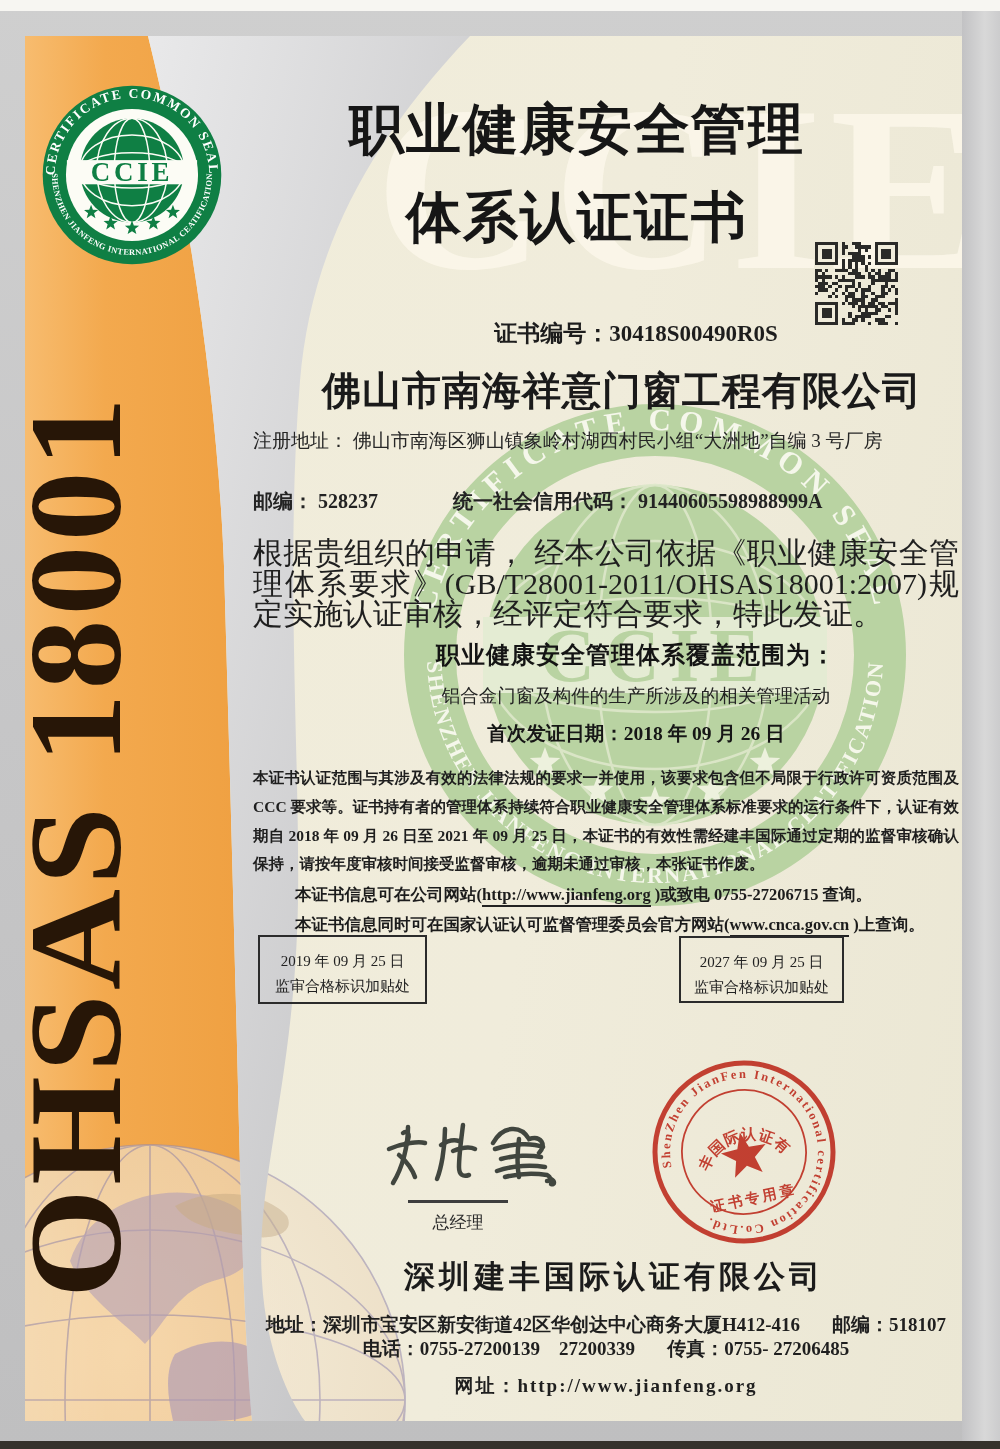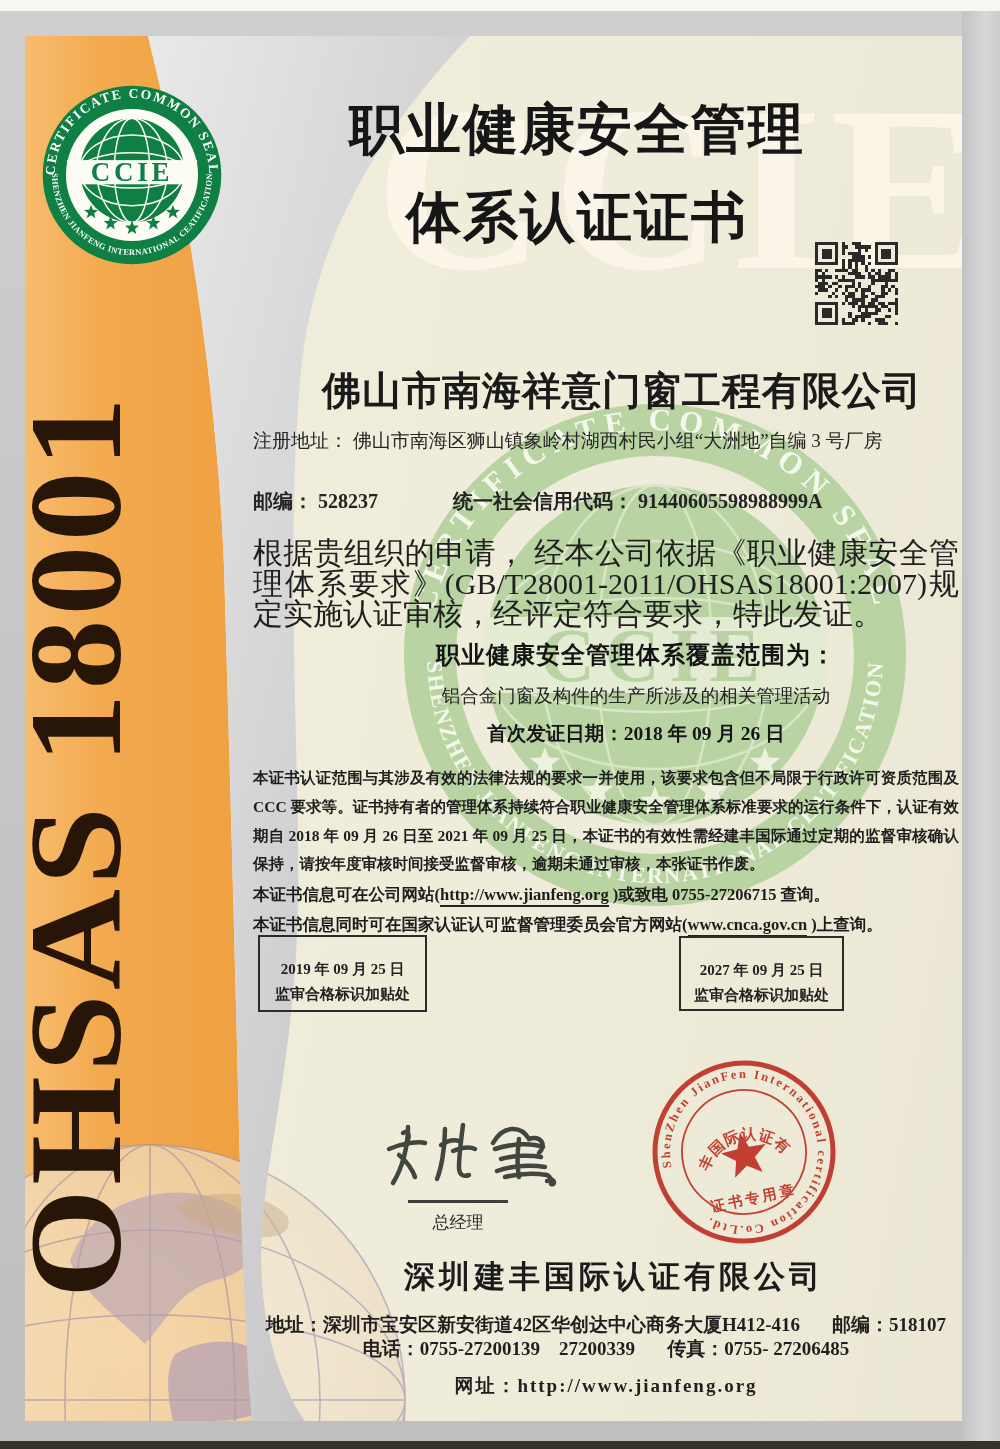--- a/index.html
+++ b/index.html
@@ -25,25 +25,25 @@
   .company{top:328px;font-size:39px;font-weight:bold;letter-spacing:1px;padding-left:16px;color:#1a1a1a;}
   .addr{font-size:19px;color:#262626;}
   .r1{top:392px;} .r2{top:417px;}
   .postrow{top:452px;font-size:20px;font-weight:bold;}
   .postrow .credit{position:absolute;left:200px;top:0;}
   .decl{top:502px;font-size:30px;line-height:30.5px;text-align:justify;color:#1f1f1f;}
   .scopehead{top:603px;font-size:24px;font-weight:bold;padding-left:30px;letter-spacing:1px;color:#141414;}
   .scope{top:647px;font-size:18.5px;padding-left:30px;color:#222;}
   .firstissue{top:684px;font-size:19.5px;font-weight:bold;padding-left:30px;color:#161616;}
   .terms{top:728px;font-size:15.5px;font-weight:bold;line-height:28.8px;text-align:justify;color:#1e1e1e;}
-  .info{font-size:16.5px;font-weight:bold;color:#1c1c1c;}
+  .info{font-size:16.5px;font-weight:bold;color:#1c1c1c;margin-left:42px;}
   .i1{top:848px;} .i2{top:878px;}
   .info .lk{border-bottom:2px solid #222;padding-bottom:1px;}
-  .stickbox{border:2px solid #2b2b2b;text-align:center;font-size:15px;font-weight:bold;
-        line-height:25px;padding-top:20px;color:#222;}
+  .stickbox{border:2px solid #2b2b2b;text-align:center;font-size:15px;font-weight:normal;
+        line-height:25px;padding-top:12px;color:#222;}
   .b1{left:233px;top:899px;width:165px;height:53px;}
   .b2{left:654px;top:900px;width:161px;height:51px;}
   .sigline{left:383px;top:1164px;width:100px;height:3px;background:#3e3e3e;}
   .sigrole{left:373px;top:1175px;width:120px;font-size:17px;color:#2a2a2a;}
   .issuer{top:1220px;font-size:31px;font-weight:bold;letter-spacing:4px;padding-left:8px;
         font-family:"Liberation Sans","DejaVu Sans",sans-serif;color:#1b1b1b;}
   .frow{display:flex;justify-content:center;gap:32px;font-size:19px;font-weight:bold;color:#1f1f1f;}
   .f1{top:1276px;} .f2{top:1300px;} .f3{top:1337px;letter-spacing:2px;}
 </style>
 </head>
@@ -389,20 +389,21 @@
           <rect x="0" y="18" width="7" height="7"></rect>
           <rect x="1" y="19" width="5" height="5" fill="#f0ecdb"></rect>
           <rect x="2" y="20" width="3" height="3"></rect>
         </g>
     </svg>
 
     <div class="abs z3 title-block center">
       <div>职业健康安全管理</div>
       <div>体系认证证书</div>
     </div>
+    <div class="abs z3 col center certno">证书编号：30418S00490R0S</div>
     <div class="abs z3 col center company">佛山市南海祥意门窗工程有限公司</div>
 
     <div class="abs z3 col addr r1">注册地址： 佛山市南海区狮山镇象岭村湖西村民小组“大洲地”自编 3 号厂房</div>
     <div class="abs z3 col postrow">
       <span>邮编： 528237</span>
       <span class="credit">统一社会信用代码： 91440605598988999A</span>
     </div>
 
     <div class="abs z3 col decl">根据贵组织的申请， 经本公司依据《职业健康安全管理体系要求》(GB/T28001-2011/OHSAS18001:2007)规定实施认证审核，经评定符合要求，特此发证。</div>
     <div class="abs z3 col center scopehead">职业健康安全管理体系覆盖范围为：</div>

